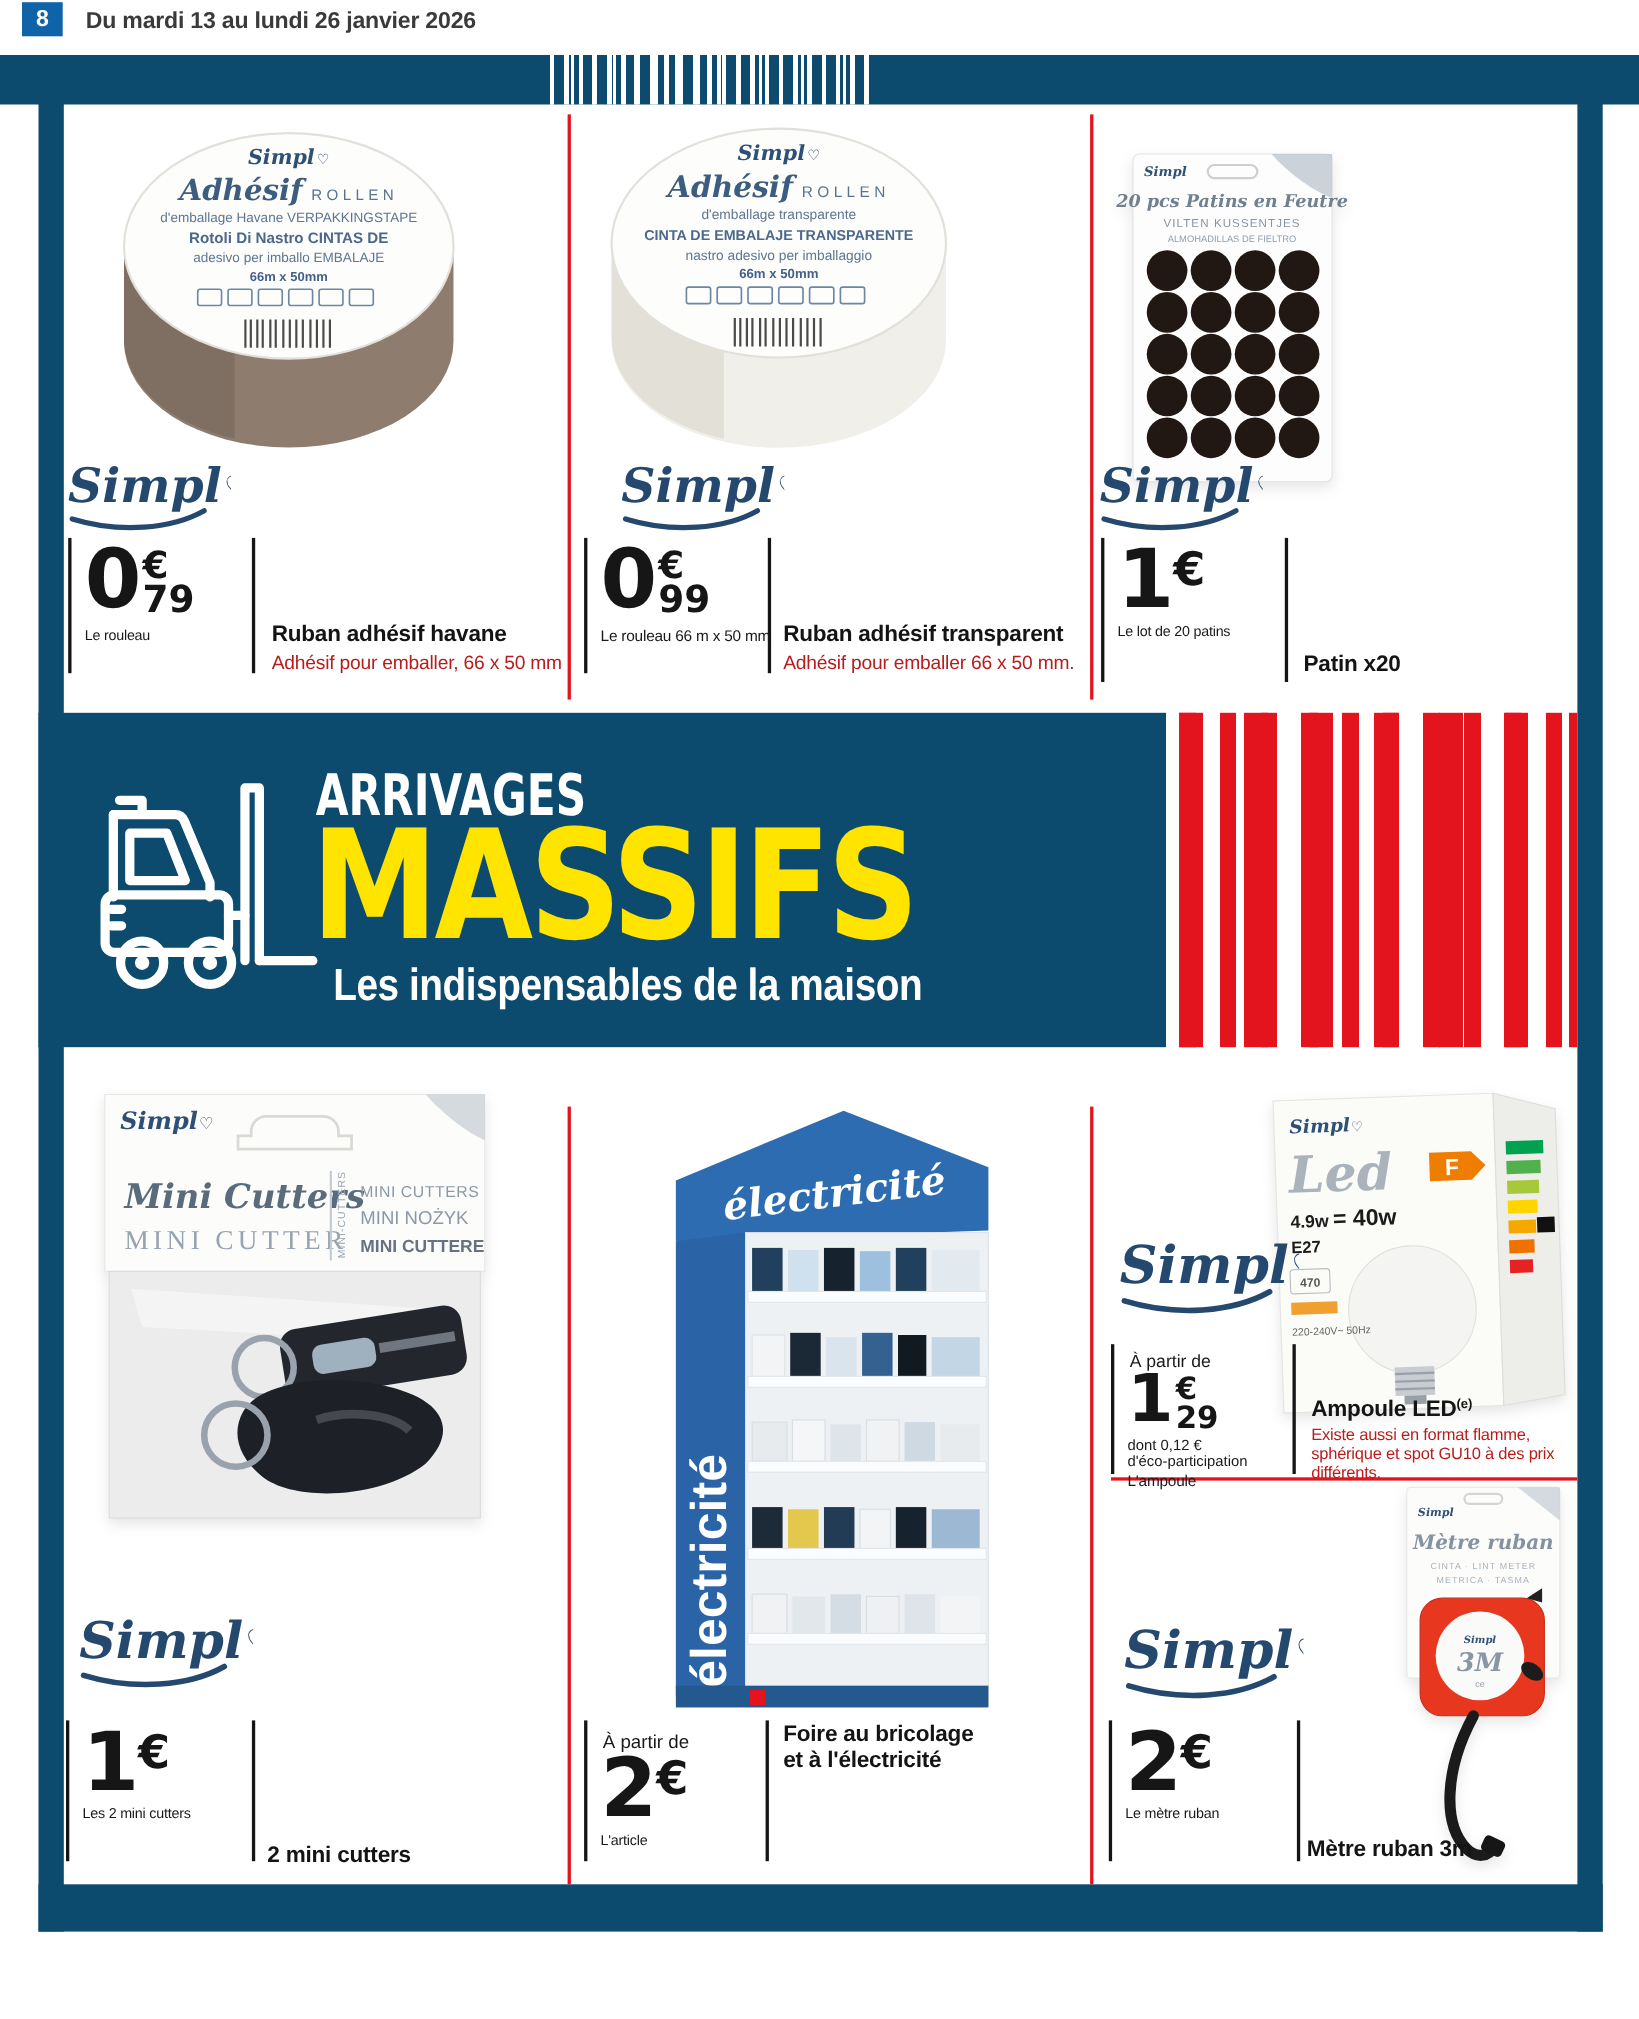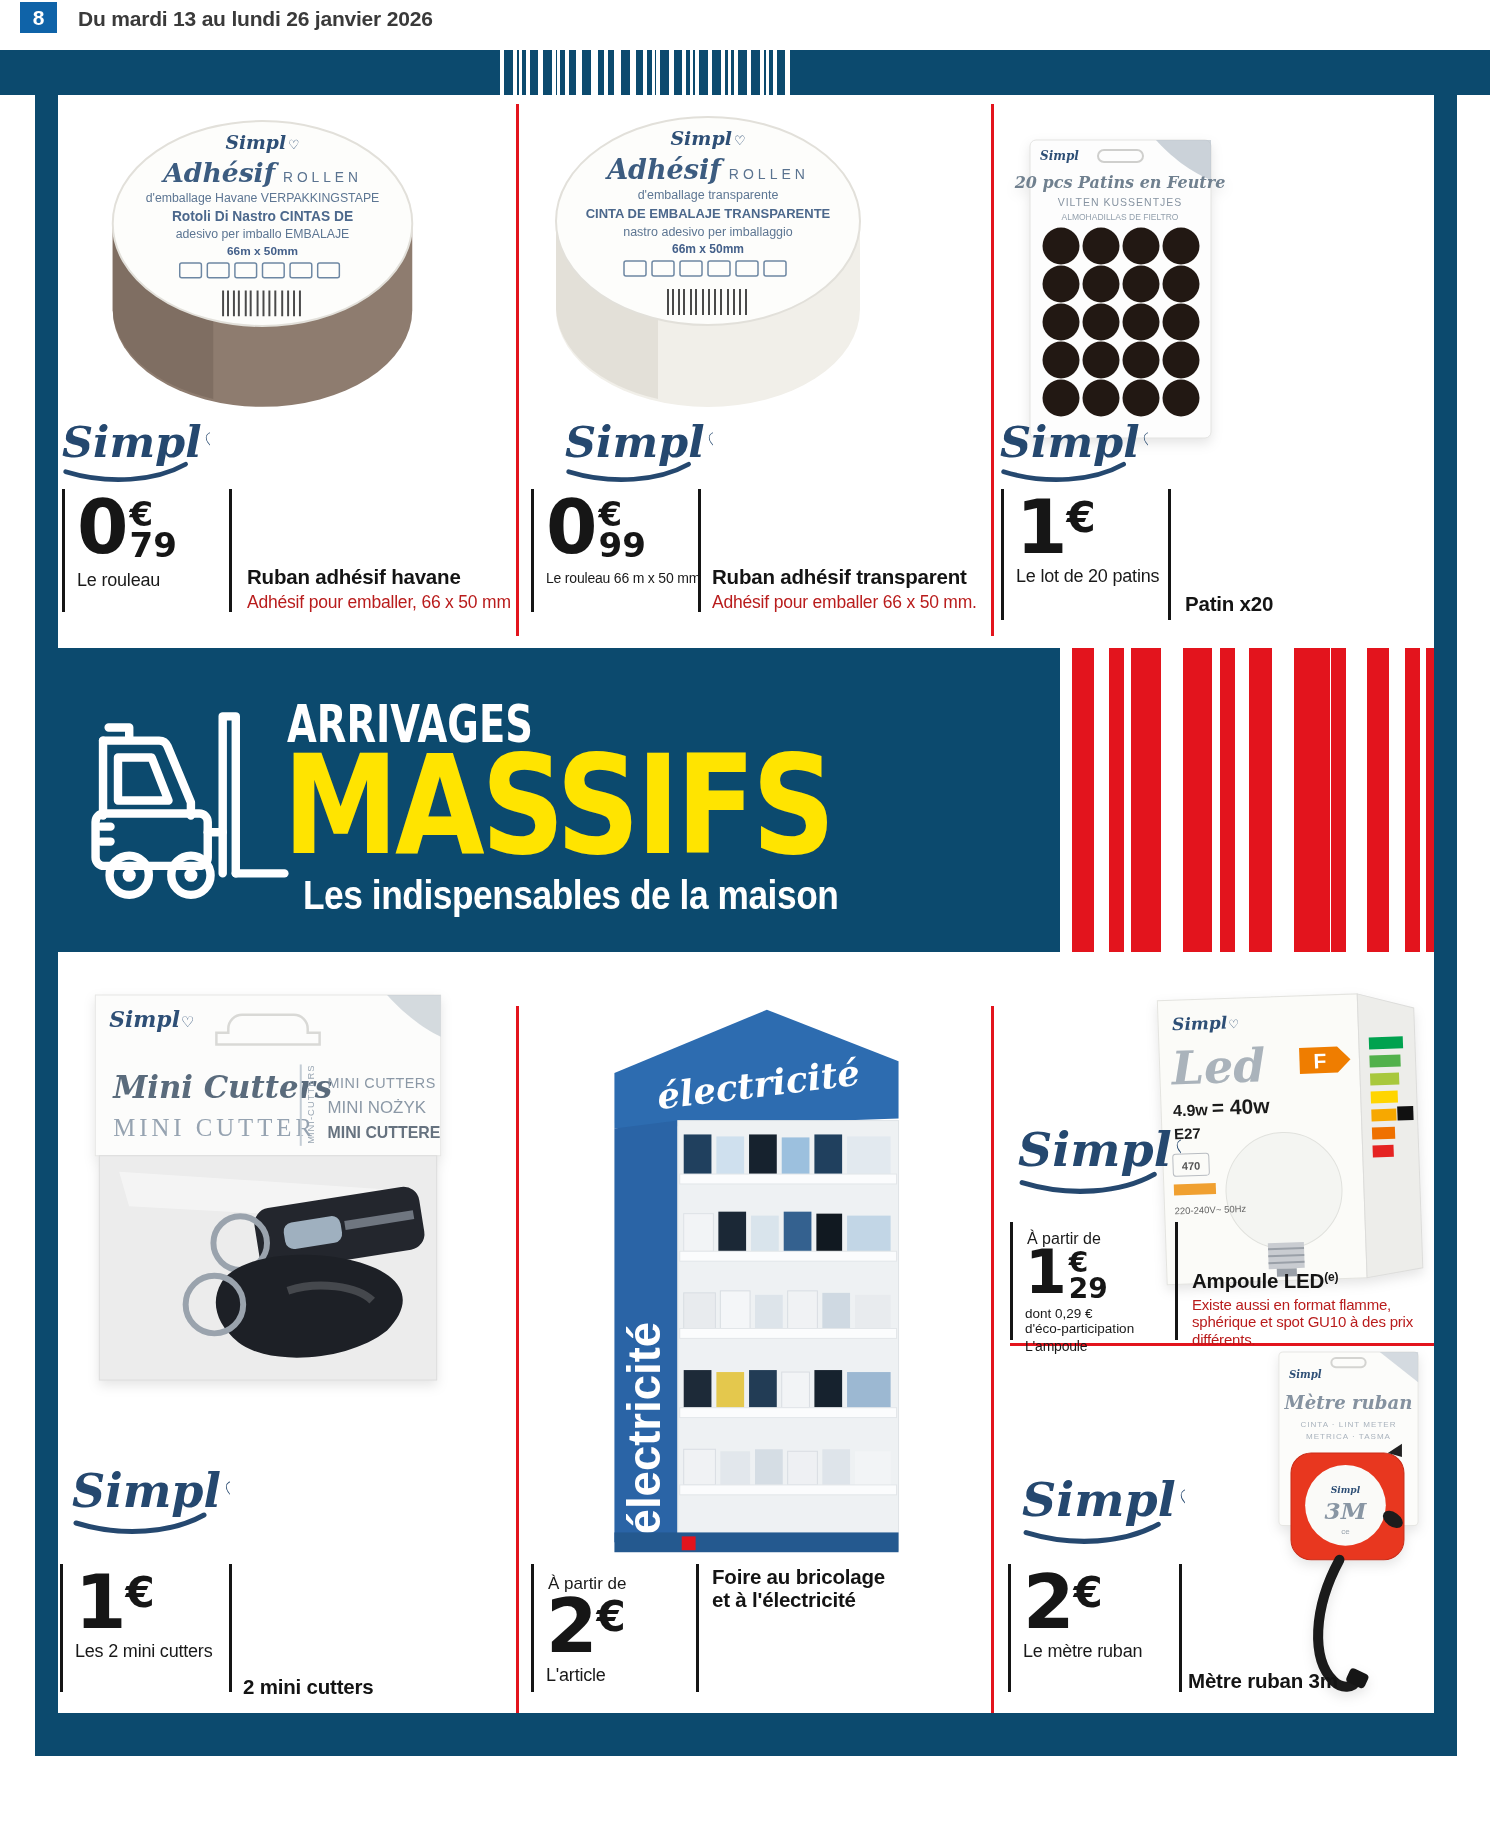--- a/index.html
+++ b/index.html
@@ -40,21 +40,21 @@
 
   
   .pricebox{position:absolute;box-sizing:border-box;border-left:3px solid #151515;border-right:3px solid #151515;
     padding:8px 8px 0 12px;}
   .pb-prefix{font-size:17px;color:#191919;margin:2px 0 2px 2px;white-space:nowrap;}
   .pb-price{display:flex;align-items:flex-start;color:#161616;}
   .pb-int{font-family:"DejaVu Sans",sans-serif;font-weight:bold;font-size:74px;line-height:.82;letter-spacing:-5px;}
   .pb-stack{display:flex;flex-direction:column;font-family:"DejaVu Sans",sans-serif;font-weight:bold;
     font-size:34px;line-height:.92;margin-left:6px;margin-top:2px;}
   .pb-solo{font-family:"DejaVu Sans",sans-serif;font-weight:bold;font-size:42px;line-height:1;margin-left:4px;margin-top:0;}
-  .pb-unit{font-size:18px;color:#191919;margin-top:8px;white-space:nowrap;letter-spacing:-0.2px;}
+  .pb-unit{font-size:13px;color:#191919;margin-top:8px;white-space:nowrap;letter-spacing:-0.2px;}
   .pb-eco{font-size:13.5px;line-height:1.12;color:#191919;margin-top:4px;white-space:nowrap;}
   .pricebox.sm .pb-int{font-size:60px;letter-spacing:-4px;}
   .pricebox.sm .pb-stack{font-size:28px;}
   .pricebox.sm .pb-prefix{font-size:16px;margin:0 0 0 2px;}
   .pricebox.sm .pb-unit{font-size:14px;margin-top:2px;}
 
   
   .pname{position:absolute;color:#141414;}
   .pname .n{font-weight:bold;font-size:20.5px;line-height:1.12;letter-spacing:-0.2px;}
   .pname .d{font-size:17.5px;line-height:1.22;color:#b91c1c;margin-top:3px;letter-spacing:-0.2px;}
@@ -399,21 +399,21 @@
     </svg>
     <div class="pricebox sm" style="left:1010px;top:1222px;width:168px;height:118px;">
       <div class="pb-prefix">À partir de</div>
       <div class="pb-price">
           <span class="pb-int">1</span>
           <span class="pb-stack">
             <span>€</span>
             <span>29</span>
           </span>
         </div>
-      <div class="pb-eco"><span>dont 0,29 €</span><br><span>d'éco-participation</span></div>
+      <div class="pb-eco"><span>dont 0,12 €</span><br><span>d'éco-participation</span></div>
       <div class="pb-unit">L'ampoule</div>
     </div>
     <div class="pname" style="left:1192px;top:1270px;width:246px;">
       <div class="n"><span>Ampoule LED</span><sup class="e">(e)</sup></div>
       <div class="d small">Existe aussi en format flamme, sphérique et spot GU10 à des prix différents.</div>
     </div>
   </section>
 
   <section>
     <svg class="photo shadowed" style="left:1260px;top:1350px;" width="178" height="348" viewBox="0 0 175 345">

